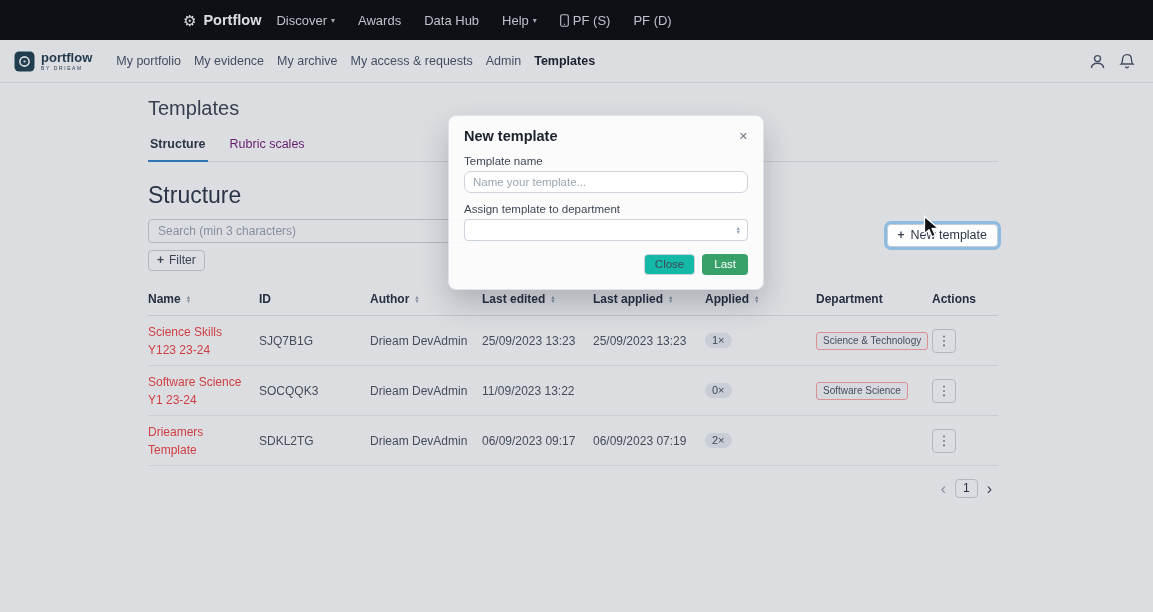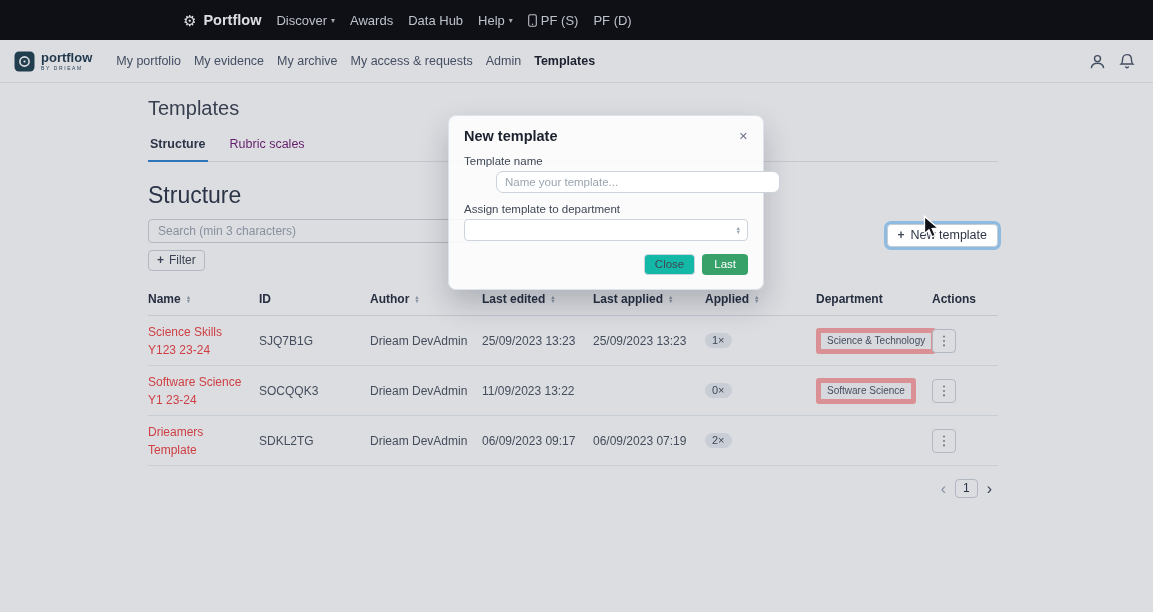--- a/index.html
+++ b/index.html
@@ -5,21 +5,21 @@
 <style>
   * { box-sizing: border-box; margin: 0; padding: 0; }
   html,body { background:#fff; }
   body { font-family:"Liberation Sans", sans-serif; }
   .screen { position:relative; width:1153px; height:612px; background:#fff; overflow:hidden; }
 
   
   .topbar { height:40px; background:#0a0b0e; display:flex; align-items:center; padding-left:183px; }
   .brand { display:flex; align-items:center; gap:7px; color:#fff; font-size:14.5px; font-weight:700; margin-right:15px; cursor:pointer; }
   .gear { font-size:15px; font-weight:400; line-height:1; }
-  .topnav { display:flex; align-items:flex-end; gap:15px; }
+  .topnav { display:flex; align-items:flex-end; gap:23px; }
   .toplink { color:#dcdfe4; font-size:13px; display:flex; align-items:center; gap:4px; cursor:pointer; white-space:nowrap; }
   .caret { font-size:8px; color:#b9bec6; }
   .phone svg { display:block; }
 
   
   .appnav { height:43px; background:#fff; border-bottom:1px solid #e7eaee; display:flex; align-items:center; padding:0 18px 0 14px; }
   .logo { display:flex; align-items:center; gap:6px; cursor:pointer; }
   .logo-text { display:flex; flex-direction:column; line-height:1; }
   .logo-name { font-size:13px; font-weight:700; color:#1f3a4d; }
   .logo-sub { font-size:5px; letter-spacing:1.6px; color:#1f3a4d; margin-top:2px; }
@@ -47,36 +47,36 @@
   
   .table { margin-top:14px; }
   .thead, .tr { display:grid; grid-template-columns:111px 111px 112px 111px 112px 111px 116px 66px; }
   .thead { border-bottom:1px solid #dfe5ea; padding:7px 0 9px; align-items:center; }
   .th { font-size:12px; font-weight:700; color:#273040; display:flex; align-items:center; gap:5px; }
   .sort { display:flex; flex-direction:column; line-height:4.5px; font-size:5.5px; color:#97a4b1; }
   .tr { border-bottom:1px solid #e8edf2; align-items:center; min-height:50px; padding:6px 0; font-size:12px; color:#4a5460; }
   .td { padding-right:10px; }
   .link { color:#ef4444; cursor:pointer; line-height:1.5; text-decoration:none; display:inline-block; }
   .badge { display:inline-block; background:#e9edf2; border-radius:9px; padding:1px 7px 2px; font-size:11px; color:#414b57; }
-  .pill { display:inline-block; border:5px solid #fca5a5; background:#fafbfc; border-radius:3px; padding:2px 6px 3px; font-size:10px; color:#4a5460; white-space:nowrap; }
+  .pill { display:inline-block; border:1px solid #fca5a5; background:#fafbfc; border-radius:3px; padding:2px 6px 3px; font-size:10px; color:#4a5460; white-space:nowrap; }
   .kebab { width:24px; height:24px; border:1px solid #ccd3db; border-radius:4px; background:#fff; color:#4a5460; font-size:13px; line-height:1; cursor:pointer; display:flex; align-items:center; justify-content:center; }
 
   .pagination { display:flex; justify-content:flex-end; align-items:center; gap:9px; margin-top:13px; padding-right:6px; }
   .pg-prev { color:#9aa5b1; font-size:16px; cursor:pointer; }
   .pg-next { color:#3f4856; font-size:16px; cursor:pointer; }
   .pg-page { border:1px solid #ccd3db; border-radius:4px; background:#fff; font-size:12px; color:#2d3748; padding:1px 7px 2px; cursor:pointer; }
 
   
   .backdrop { position:absolute; inset:0; background:rgba(36,46,66,0.16); z-index:50; }
   .modal { position:absolute; left:448px; top:115px; width:316px; z-index:70; background:rgba(255,255,255,0.87); border:1px solid #dde3ea; border-radius:8px; box-shadow:0 14px 30px rgba(15,23,42,0.22); padding:12px 15px 14px; }
   .modal-head { display:flex; justify-content:space-between; align-items:flex-start; }
   .modal-title { font-size:14.5px; font-weight:700; color:#1a202c; }
   .modal-close { color:#6b7684; font-size:11px; cursor:pointer; padding:2px 0 2px 8px; }
   .field-label { display:block; font-size:11.5px; color:#3f4856; margin:10px 0 4px; }
-  .field-input { width:100%; height:22px; border:1px solid #ccd3db; border-radius:7px; padding:0 8px; font-size:11.5px; color:#2d3748; background:#fff; font-family:"Liberation Sans",sans-serif;margin-left:32px; }
+  .field-input { width:100%; height:22px; border:1px solid #ccd3db; border-radius:7px; padding:0 8px; font-size:11.5px; color:#2d3748; background:#fff; font-family:"Liberation Sans",sans-serif; }
   .field-input::placeholder { color:#9aa5b1; }
   .field-select { width:100%; height:22px; border:1px solid #ccd3db; border-radius:4px; background:#fff; display:flex; align-items:center; justify-content:flex-end; padding:0 6px; cursor:pointer; }
   .chevrons { display:flex; flex-direction:column; line-height:4.5px; font-size:5.5px; color:#97a4b1; }
   .modal-footer { display:flex; justify-content:flex-end; gap:7px; margin-top:13px; }
   .btn-light { border:1px solid #ccd3db; background:#14b8a6; color:#3f4856; border-radius:4px; padding:3px 10px 4px; font-size:11.5px; cursor:pointer; font-family:"Liberation Sans",sans-serif; }
   .btn-save { border:none; background:#38a169; color:#fff; border-radius:4px; padding:4px 12px 5px; font-size:11.5px; cursor:pointer; font-family:"Liberation Sans",sans-serif; }
 
   .cursor { position:absolute; left:923px; top:215px; z-index:90; pointer-events:none; }
 </style>
 </head>

